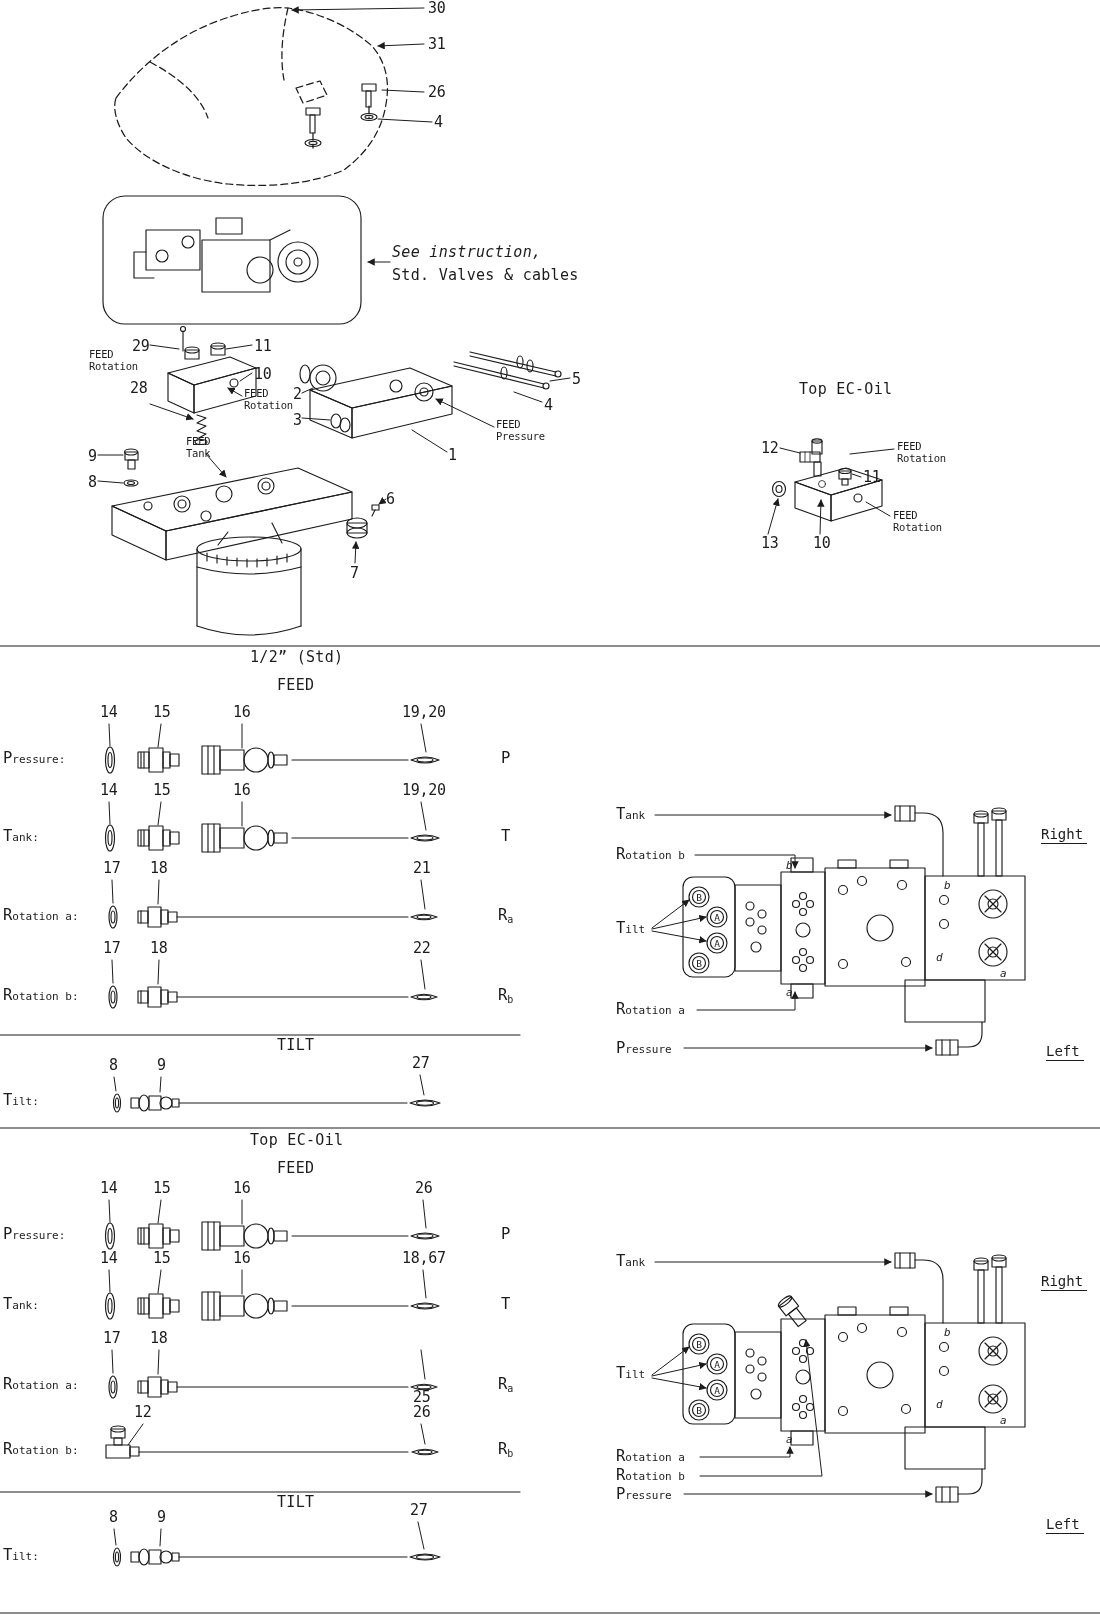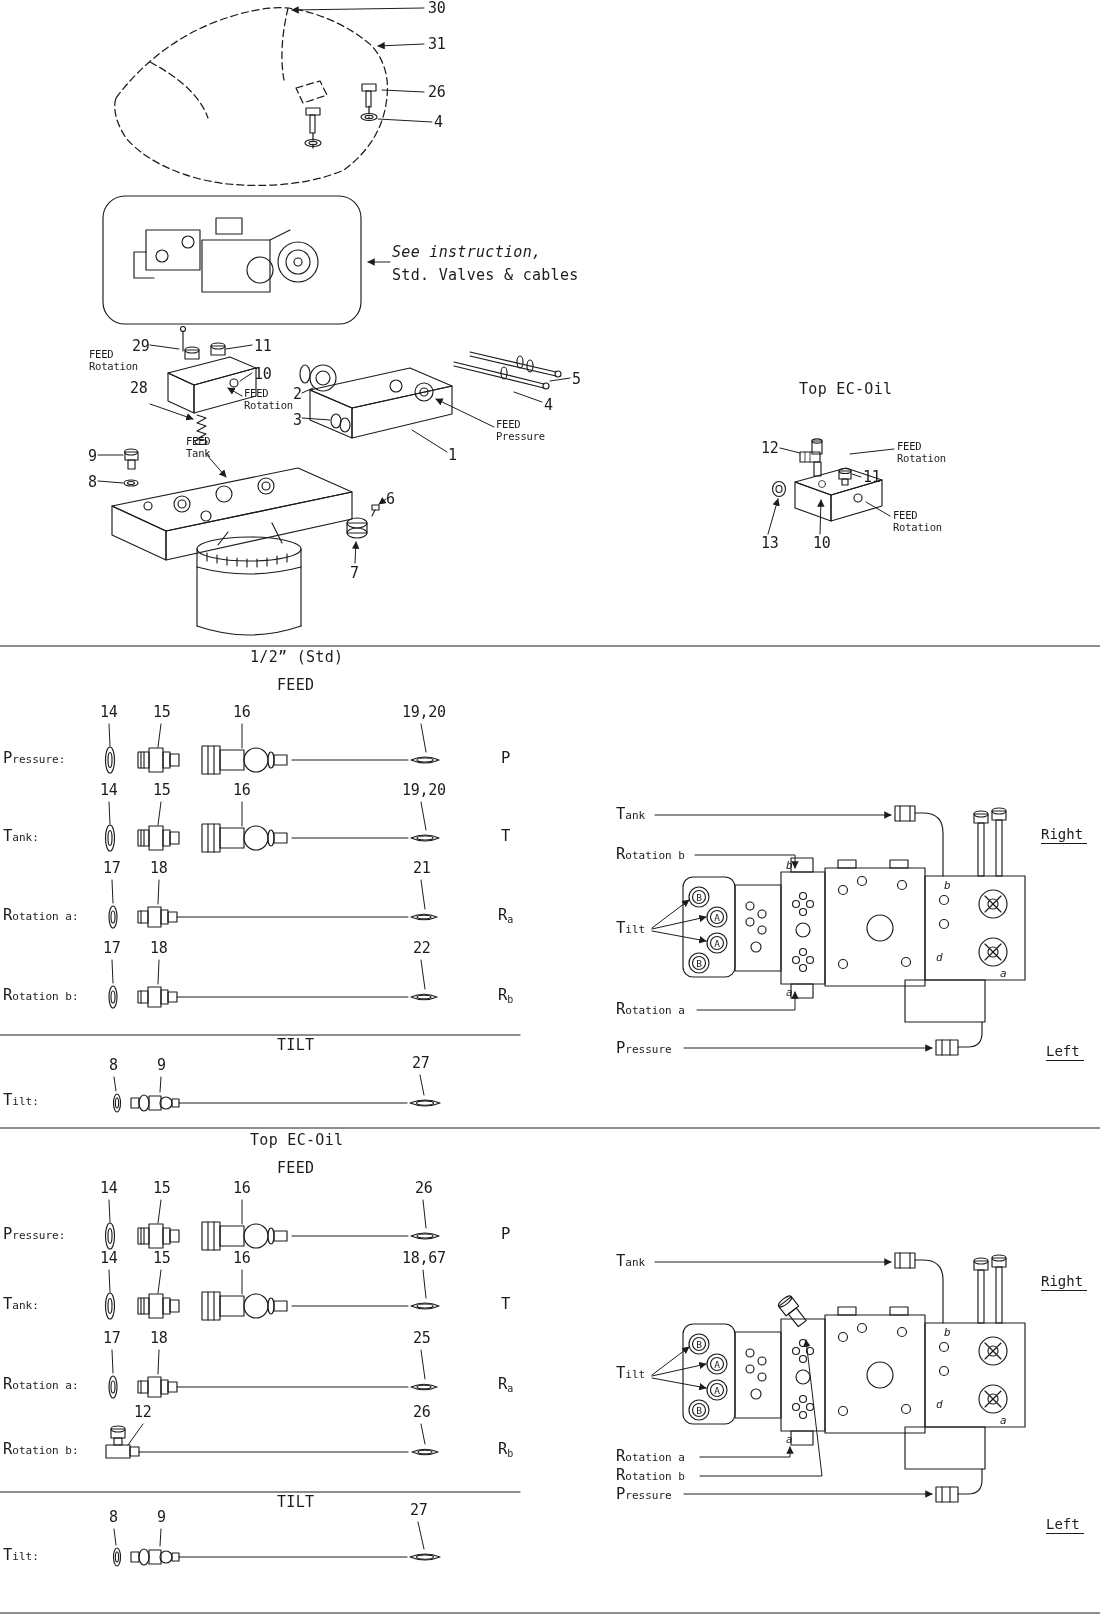--- a/index.html
+++ b/index.html
@@ -591,21 +591,21 @@
 
 <span class="t n" style="left:100px;top:1251px">14</span>
 <span class="t n" style="left:153px;top:1251px">15</span>
 <span class="t n" style="left:233px;top:1251px">16</span>
 <span class="t n" style="left:402px;top:1251px">18,67</span>
 <span class="t" style="left:3px;top:1296px"><span class="lb">T</span><span class="ls">ank:</span></span>
 <span class="t" style="left:501px;top:1296px"><span class="lb">T</span><span class="psub"></span></span>
 
 <span class="t n" style="left:103px;top:1331px">17</span>
 <span class="t n" style="left:150px;top:1331px">18</span>
-<span class="t n" style="left:413px;top:1331px">25</span>
+<span class="t n" style="left:413px;top:1390px">25</span>
 <span class="t" style="left:3px;top:1376px"><span class="lb">R</span><span class="ls">otation a:</span></span>
 <span class="t" style="left:498px;top:1376px"><span class="lb">R</span><span class="psub">a</span></span>
 
 <span class="t n" style="left:134px;top:1405px">12</span>
 <span class="t n" style="left:413px;top:1405px">26</span>
 <span class="t" style="left:3px;top:1441px"><span class="lb">R</span><span class="ls">otation b:</span></span>
 <span class="t" style="left:498px;top:1441px"><span class="lb">R</span><span class="psub">b</span></span>
 
 <span class="t ttl" style="left:277px;top:1495px">TILT</span>
 <span class="t n" style="left:109px;top:1510px">8</span>

